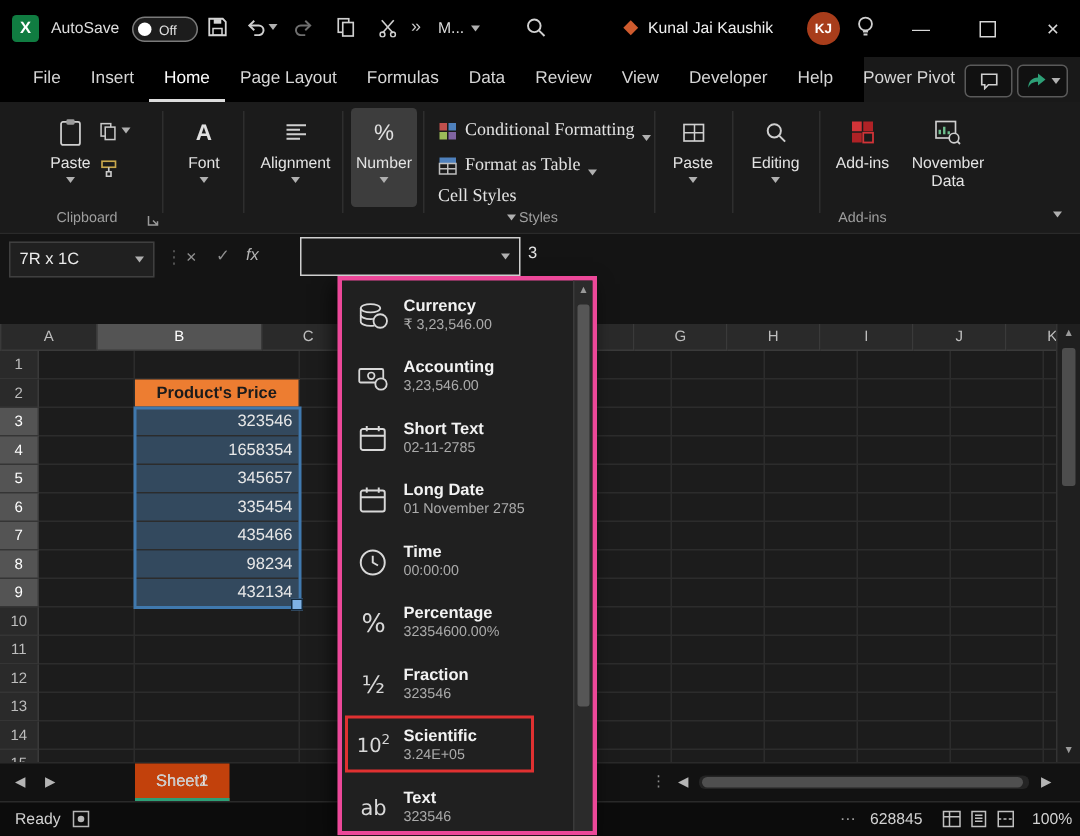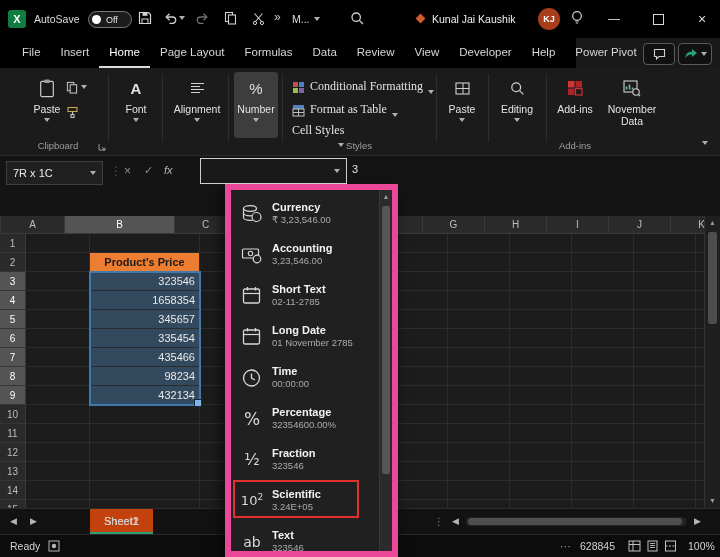--- a/index.html
+++ b/index.html
@@ -69,21 +69,21 @@
   .selbox{position:absolute;left:89px;top:271px;width:112px;height:135px;border:2px solid var(--sel-border);
           box-sizing:border-box;pointer-events:none;z-index:5;}
   .handle{position:absolute;right:-3px;bottom:-3px;width:6px;height:6px;background:#7FB2E5;border:1px solid #13293d;}
 
   
   .vscroll{position:absolute;left:704px;top:216px;width:16px;height:292px;background:#1f1f1f;border-left:1px solid #333;box-sizing:border-box;}
   .varrow{height:14px;text-align:center;font-size:7px;color:#9a9a9a;line-height:14px;}
   .vthumb{position:absolute;left:3px;top:16px;width:9px;height:92px;background:#4d4d4d;border-radius:2px;}
 
   
-  .nfmenu{position:absolute;left:225px;top:184px;width:173px;height:373px;background:#202020;border:6px solid #ec4899;
+  .nfmenu{position:absolute;left:225px;top:184px;width:173px;height:373px;background:#202020;border:3px solid #ec4899;
           box-sizing:border-box;z-index:30;box-shadow:-3px 5px 12px rgba(0,0,0,.65);overflow:hidden;}
   .nflist{position:absolute;left:0;top:3px;width:159px;}
   .nf-item{height:41px;display:flex;align-items:center;padding-left:6px;box-sizing:border-box;}
   .nf-ic{width:30px;height:30px;display:flex;align-items:center;justify-content:center;color:#d8d8d8;flex:none;}
   .gl{color:#d8d8d8;font-family:"DejaVu Sans",sans-serif;}
   .nf-tx{display:flex;flex-direction:column;margin-left:5px;line-height:1.25;}
   .nf-nm{font-size:11px;font-weight:bold;color:#f2f2f2;}
   .nf-sm{font-size:9.5px;color:#ababab;}
   .nfsb{position:absolute;right:0;top:0;width:13px;height:100%;background:#2b2b2b;border-left:1px solid #3a3a3a;box-sizing:border-box;}
   .nfsb .up{height:14px;text-align:center;font-size:7px;color:#999;line-height:14px;}

